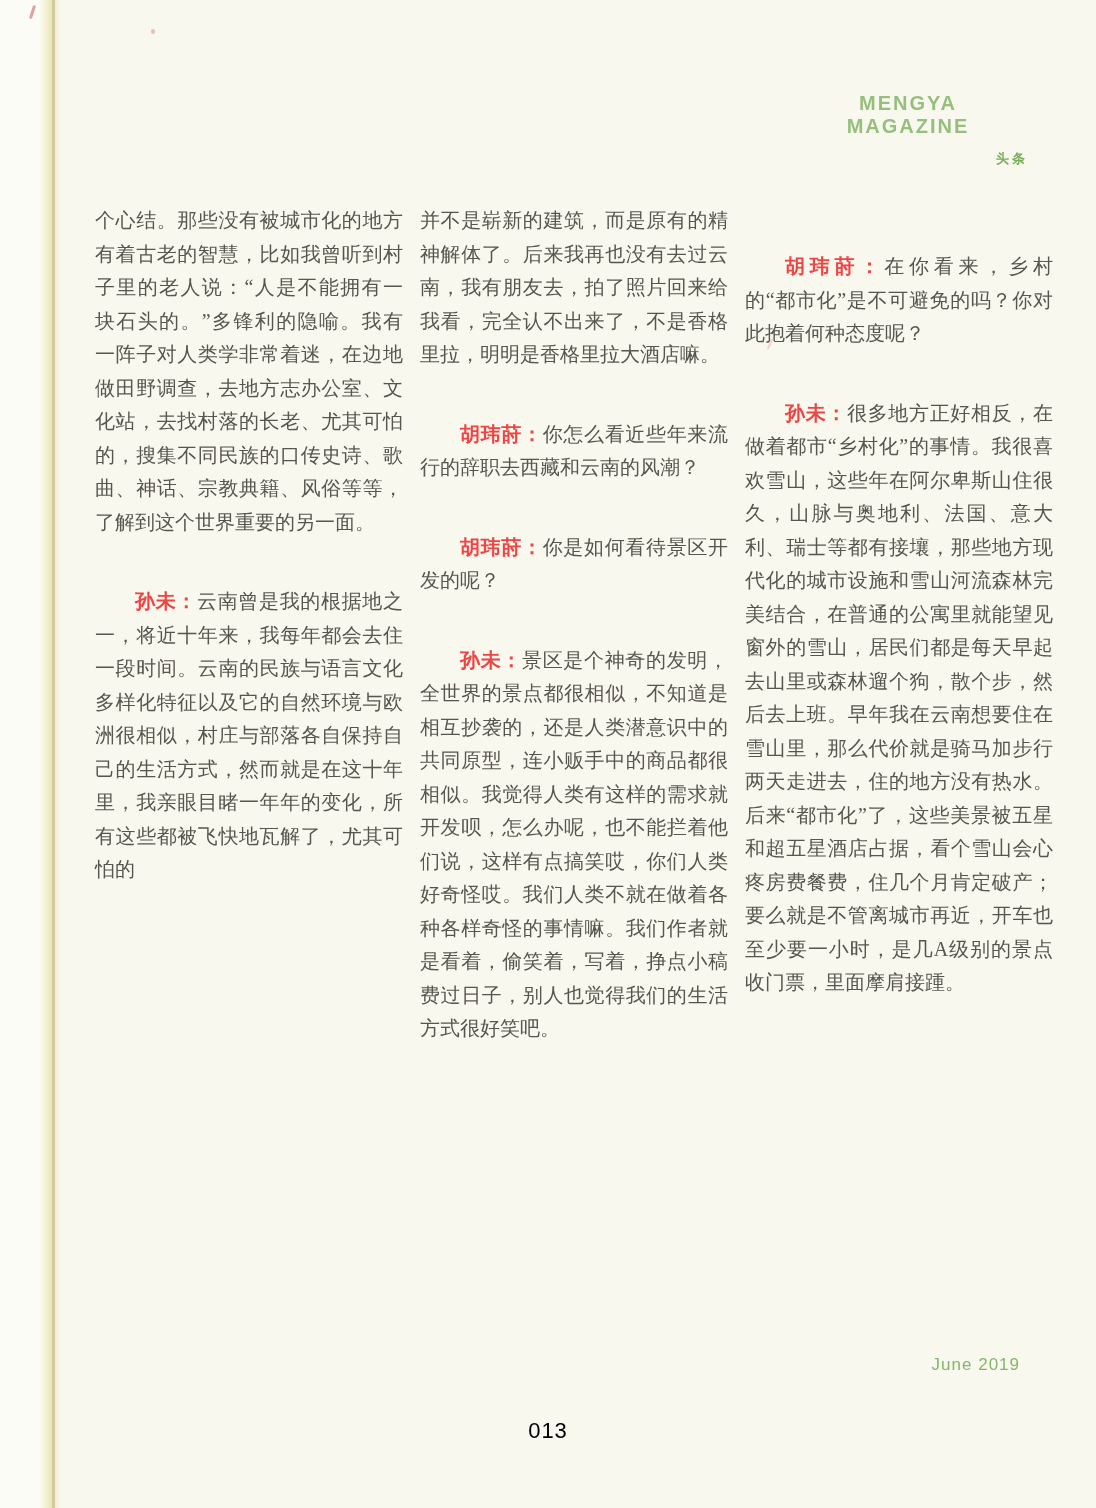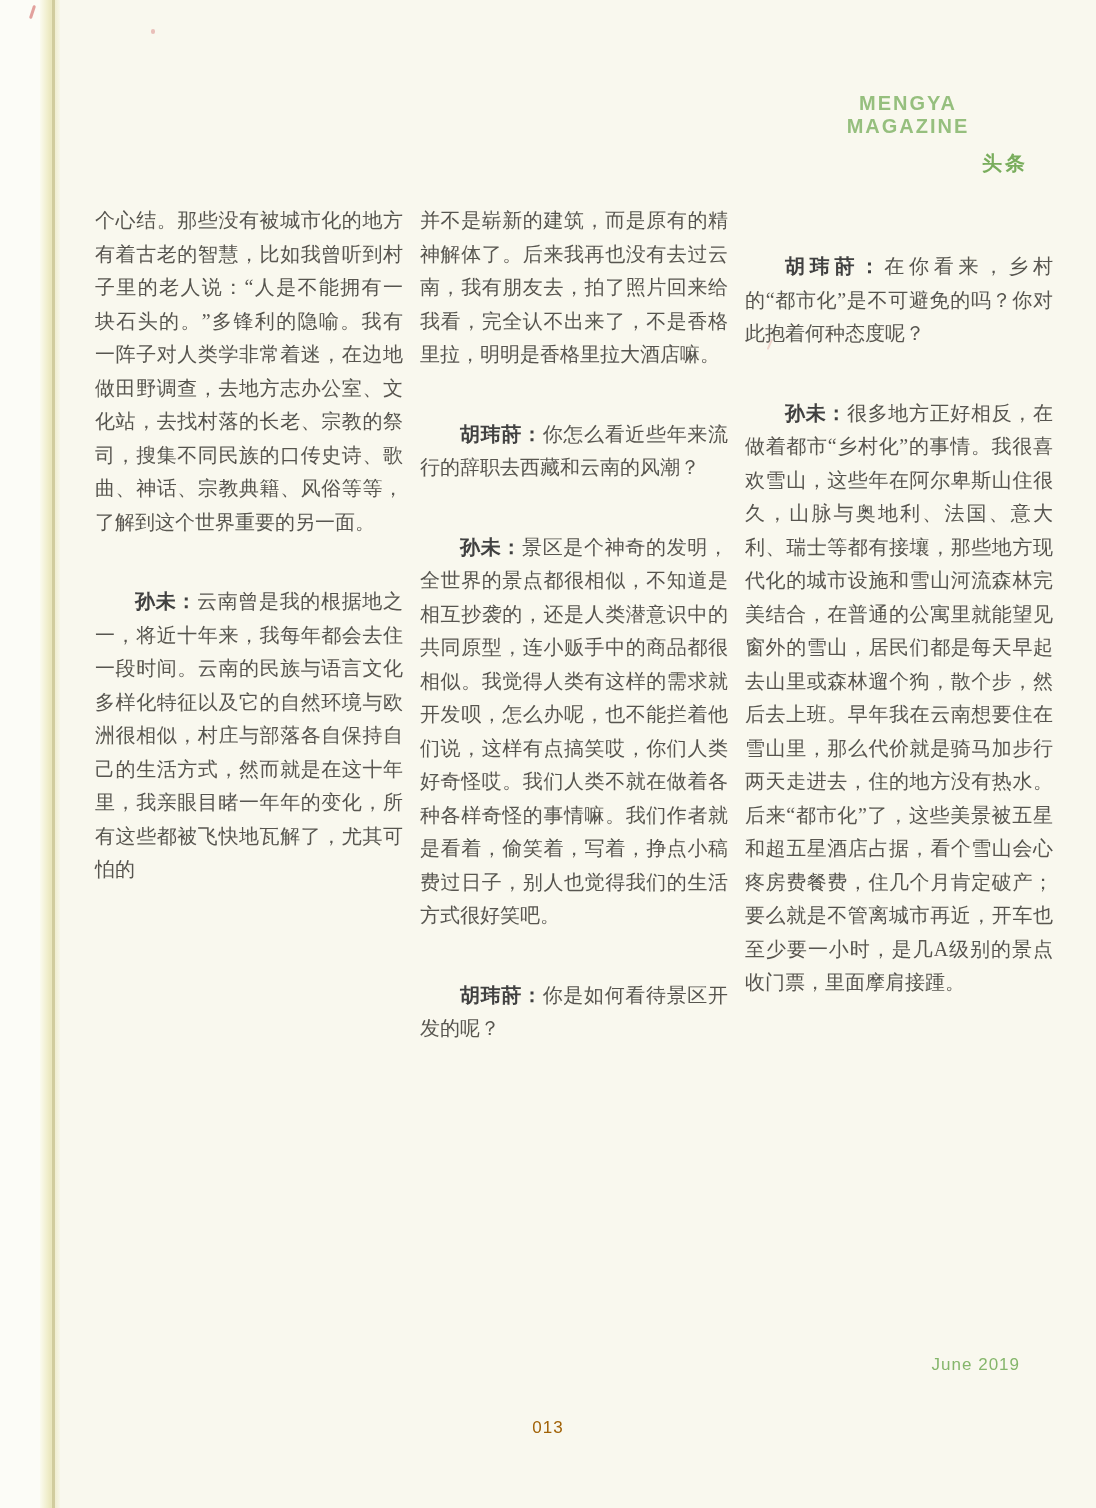--- a/index.html
+++ b/index.html
@@ -31,40 +31,40 @@
   .brand{
     position:absolute;right:58px;top:92px;width:260px;
     text-align:center;
     font-family:"Liberation Sans","DejaVu Sans",sans-serif;
     color:#85b66b;font-size:20px;line-height:23px;letter-spacing:2px;
     font-weight:bold;opacity:.85;
   }
   .section-label{
     position:absolute;right:68px;top:150px;
     font-family:"Liberation Sans","DejaVu Sans",sans-serif;
-    color:#79ad5c;font-size:20px;font-weight:bold;letter-spacing:3px;
+    color:#79ad5c;font-size:13px;font-weight:bold;letter-spacing:3px;
   }
 
   
   .columns{
     position:absolute;left:95px;top:204px;width:958px;
     display:flex;gap:17px;
   }
   .col{width:308px;color:#57554f;font-size:20px;line-height:33.5px;
     text-align:justify;}
   .col p{margin:0;}
   .col p.indent{text-indent:2em;}
   .col p.gap{margin-top:46px;}
-  .col b{font-weight:bold;color:#404040;}
+  .col b{font-weight:bold;color:#ef4444;}
 
   
   .page-number{
     position:absolute;left:0;top:1418px;width:1096px;text-align:center;
     font-family:"Liberation Sans","DejaVu Sans",sans-serif;
-    color:#a16207;font-size:17px;letter-spacing:1px;
+    color:#000000;font-size:22px;letter-spacing:1px;
   }
   .issue-date{
     position:absolute;right:76px;top:1355px;
     font-family:"Liberation Sans","DejaVu Sans",sans-serif;
     color:#85b66b;font-size:17px;letter-spacing:1px;
   }
 </style>
 </head>
 <body>
 
@@ -77,28 +77,28 @@
 <span class="pen-mark pm3"></span>
 
 <div class="brand">
   <div>MENGYA</div>
   <div>MAGAZINE</div>
 </div>
 <div class="section-label">头条</div>
 
 <div class="columns">
   <div class="col">
-      <p>个心结。那些没有被城市化的地方有着古老的智慧，比如我曾听到村子里的老人说：“人是不能拥有一块石头的。”多锋利的隐喻。我有一阵子对人类学非常着迷，在边地做田野调查，去地方志办公室、文化站，去找村落的长老、宗教的祭司，搜集不同民族的口传史诗、歌曲、神话、宗教典籍、风俗等等，了解到这个世界重要的另一面。</p>
+      <p>个心结。那些没有被城市化的地方有着古老的智慧，比如我曾听到村子里的老人说：“人是不能拥有一块石头的。”多锋利的隐喻。我有一阵子对人类学非常着迷，在边地做田野调查，去地方志办公室、文化站，去找村落的长老、尤其可怕的，搜集不同民族的口传史诗、歌曲、神话、宗教典籍、风俗等等，了解到这个世界重要的另一面。</p>
       <p class="indent gap"><b>孙未：</b>云南曾是我的根据地之一，将近十年来，我每年都会去住一段时间。云南的民族与语言文化多样化特征以及它的自然环境与欧洲很相似，村庄与部落各自保持自己的生活方式，然而就是在这十年里，我亲眼目睹一年年的变化，所有这些都被飞快地瓦解了，尤其可怕的</p>
     </div>
   <div class="col">
       <p>并不是崭新的建筑，而是原有的精神解体了。后来我再也没有去过云南，我有朋友去，拍了照片回来给我看，完全认不出来了，不是香格里拉，明明是香格里拉大酒店嘛。</p>
       <p class="indent gap"><b>胡玮莳：</b>你怎么看近些年来流行的辞职去西藏和云南的风潮？</p>
+      <p class="indent gap"><b>胡玮莳：</b>你是如何看待景区开发的呢？</p>
       <p class="indent gap"><b>孙未：</b>景区是个神奇的发明，全世界的景点都很相似，不知道是相互抄袭的，还是人类潜意识中的共同原型，连小贩手中的商品都很相似。我觉得人类有这样的需求就开发呗，怎么办呢，也不能拦着他们说，这样有点搞笑哎，你们人类好奇怪哎。我们人类不就在做着各种各样奇怪的事情嘛。我们作者就是看着，偷笑着，写着，挣点小稿费过日子，别人也觉得我们的生活方式很好笑吧。</p>
-      <p class="indent gap"><b>胡玮莳：</b>你是如何看待景区开发的呢？</p>
     </div>
   <div class="col">
       <p class="indent gap"><b>胡玮莳：</b>在你看来，乡村的“都市化”是不可避免的吗？你对此抱着何种态度呢？</p>
       <p class="indent gap"><b>孙未：</b>很多地方正好相反，在做着都市“乡村化”的事情。我很喜欢雪山，这些年在阿尔卑斯山住很久，山脉与奥地利、法国、意大利、瑞士等都有接壤，那些地方现代化的城市设施和雪山河流森林完美结合，在普通的公寓里就能望见窗外的雪山，居民们都是每天早起去山里或森林遛个狗，散个步，然后去上班。早年我在云南想要住在雪山里，那么代价就是骑马加步行两天走进去，住的地方没有热水。后来“都市化”了，这些美景被五星和超五星酒店占据，看个雪山会心疼房费餐费，住几个月肯定破产；要么就是不管离城市再近，开车也至少要一小时，是几A级别的景点收门票，里面摩肩接踵。</p>
     </div>
 </div>
 
 <div class="page-number">013</div>
 <div class="issue-date">June 2019</div>
 

